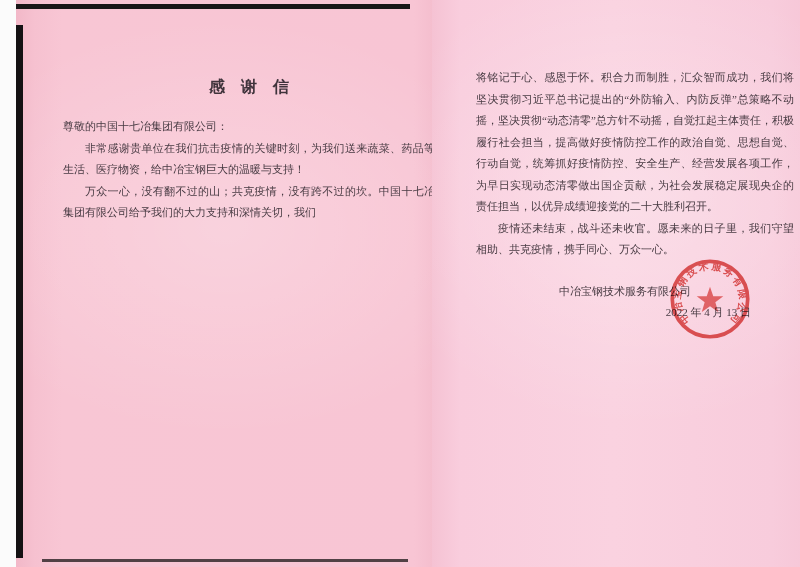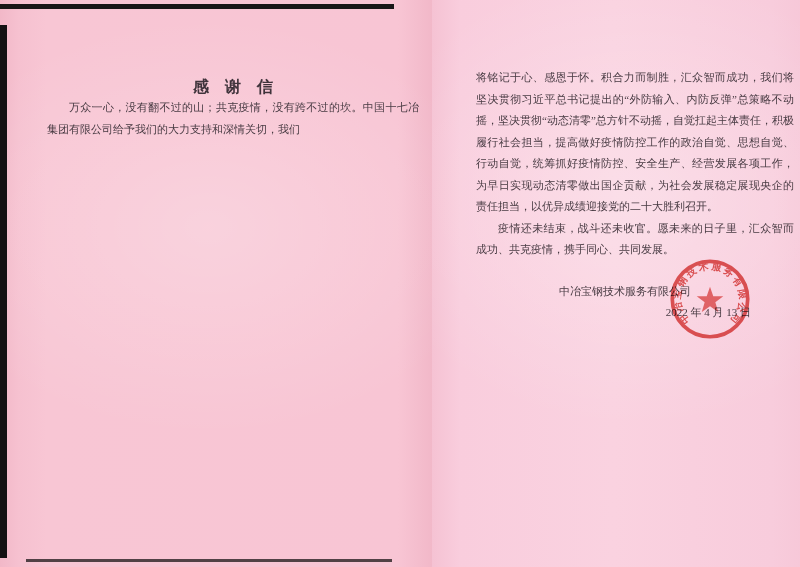--- a/index.html
+++ b/index.html
@@ -3,21 +3,21 @@
 <meta charset="utf-8">
 <style>
   html,body{margin:0;padding:0;}
   body{
     width:800px;height:567px;position:relative;overflow:hidden;
     background:#fbfbfb;
     font-family:"Liberation Serif","DejaVu Serif",serif;
   }
   .page{position:absolute;top:0;height:567px;overflow:hidden;}
   .page-left{
-    left:0;width:463px;
+    left:16px;width:463px;
     background:
       radial-gradient(ellipse 420px 300px at 45% 40%, rgba(255,255,255,0.22), rgba(255,255,255,0) 70%),
       linear-gradient(90deg,#f2b8c8 0%,#f6c1d0 4%,#f8c6d4 10%,#f8c5d4 86%,#f0b5c6 95%,#f4bcca 100%);
   }
   .page-right{
     left:404px;width:404px;
     background:
       radial-gradient(ellipse 380px 320px at 50% 35%, rgba(255,255,255,0.28), rgba(255,255,255,0) 72%),
       linear-gradient(90deg,#f5c2d3 0%,#f9cddd 7%,#fad2e0 45%,#f8ccdc 84%,#f5c3d4 100%);
     margin-left: 28px;
@@ -54,28 +54,30 @@
 <body>
 
 <div>
 
   <div class="page page-left">
     <div class="edge-top"></div>
     <div class="edge-left"></div>
     <div class="edge-bottom"></div>
     <div class="content p1-content">
       <h1 class="letter-title">感　谢　信</h1>
+      <p class="salutation">尊敬的中国十七冶集团有限公司：</p>
+      <p class="body-par">非常感谢贵单位在我们抗击疫情的关键时刻，为我们送来蔬菜、药品等生活、医疗物资，给中冶宝钢巨大的温暖与支持！</p>
       <p class="body-par">万众一心，没有翻不过的山；共克疫情，没有跨不过的坎。中国十七冶集团有限公司给予我们的大力支持和深情关切，我们</p>
     </div>
   </div>
 
   <div class="page page-right">
     <div class="content p2-content">
       <p class="body-par no-indent">将铭记于心、感恩于怀。积合力而制胜，汇众智而成功，我们将坚决贯彻习近平总书记提出的“外防输入、内防反弹”总策略不动摇，坚决贯彻“动态清零”总方针不动摇，自觉扛起主体责任，积极履行社会担当，提高做好疫情防控工作的政治自觉、思想自觉、行动自觉，统筹抓好疫情防控、安全生产、经营发展各项工作，为早日实现动态清零做出国企贡献，为社会发展稳定展现央企的责任担当，以优异成绩迎接党的二十大胜利召开。</p>
-      <p class="body-par">疫情还未结束，战斗还未收官。愿未来的日子里，汇众智而成功、共克疫情，携手同心、共同发展。</p>
+      <p class="body-par">疫情还未结束，战斗还未收官。愿未来的日子里，我们守望相助、共克疫情，携手同心、万众一心。</p>
       <p class="sig-line">中冶宝钢技术服务有限公司</p>
       <p class="date-line">2022 年 4 月 13 日</p>
     </div>
 
     <div class="seal">
       <svg viewBox="0 0 100 100" xmlns="http://www.w3.org/2000/svg">
         <circle class="seal-ring" cx="50" cy="50" r="46"></circle>
         <polygon class="seal-star" points="50,35 54,46.5 66.2,46.7 56.5,54.1 60,65.8 50,58.8 40,65.8 43.5,54.1 33.8,46.7 46,46.5"></polygon>
         <g class="seal-chars">
             <text x="50" y="14" class="seal-char" transform="rotate(-128 50 50)">中</text>

